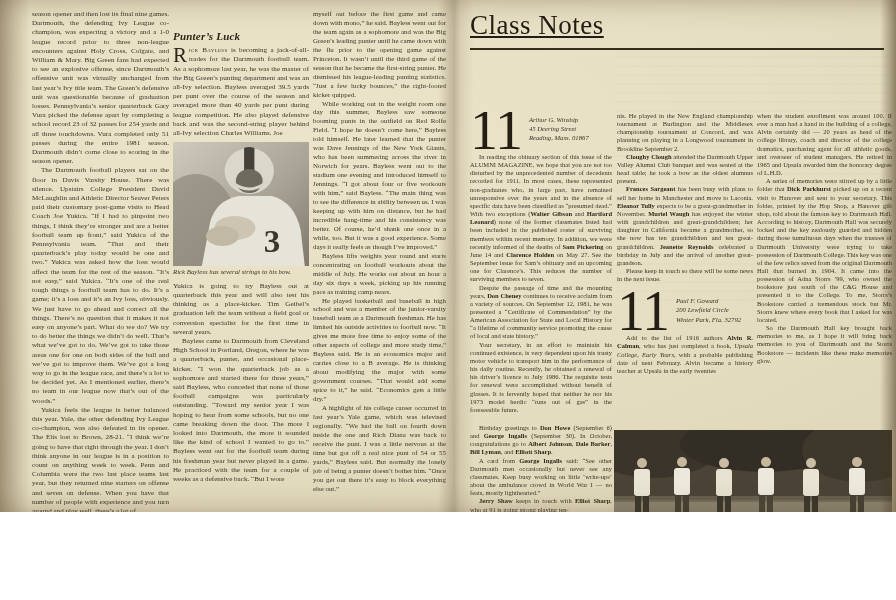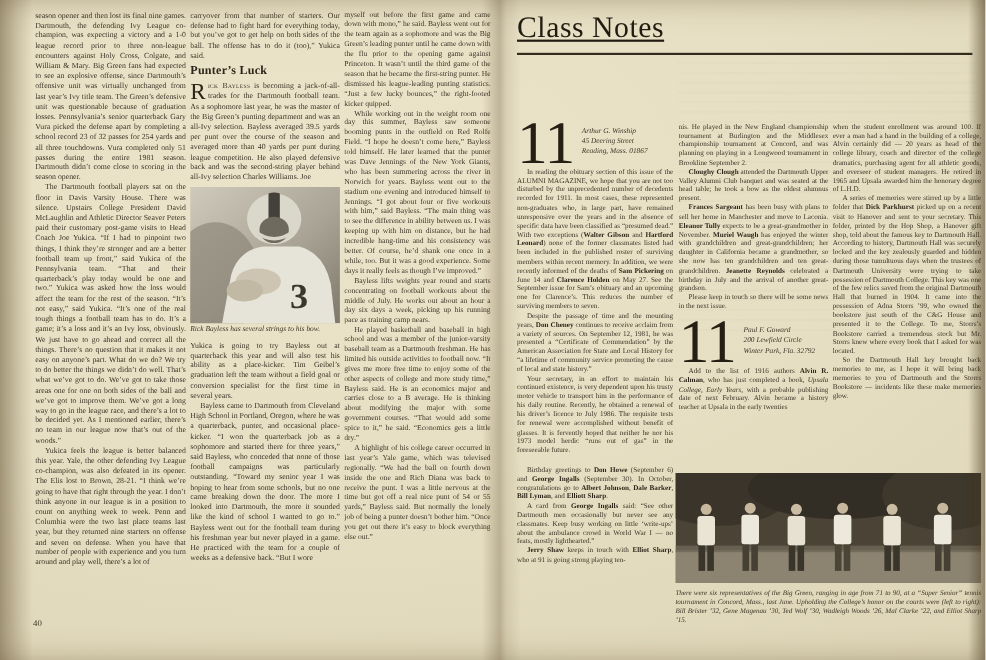--- a/index.html
+++ b/index.html
@@ -1,19 +1,19 @@
 <!DOCTYPE html>
 <html lang="en"><head>
 <meta charset="utf-8">
 <title>Alumni Magazine Spread</title>
 <style>
   * { box-sizing: border-box; }
   html,body { margin:0; padding:0; }
   body { width:896px; height:600px; font-family:"Liberation Serif","DejaVu Serif",serif; }
-  .spread { position:relative; width:896px; height:600px; overflow:hidden;
+  .spread { position:relative; width:896px; height:512px; overflow:hidden;
     background: radial-gradient(120% 100% at 32% 28%, #ece4ca 0%, #e7dfc3 45%, #dcd3b5 100%); padding-left: 28px; }
 
   
   .edge-left  { position:absolute; left:0; top:0; width:30px; height:600px;
     background:linear-gradient(90deg, rgba(96,78,48,.45), rgba(96,78,48,0)); }
   .edge-right { position:absolute; right:0; top:0; width:16px; height:600px;
     background:linear-gradient(270deg, rgba(70,55,30,.5), rgba(70,55,30,0)); }
   .gutter { position:absolute; left:438px; top:0; width:36px; height:600px;
     background:linear-gradient(90deg, rgba(92,74,46,0), rgba(92,74,46,.30) 45%, rgba(92,74,46,.12) 62%, rgba(92,74,46,0)); }
   .vignette { position:absolute; inset:0; pointer-events:none;
@@ -23,21 +23,21 @@
 
   
   .col  { position:absolute; top:10px; height:556px; overflow:hidden;
           font-size:7.1px; line-height:9.2px; color:#3c3326; }
   .col.c3 { font-size:6.9px; line-height:8.95px; }
   .rcol { position:absolute; overflow:hidden; font-size:6.5px; line-height:8.15px; color:#3c3326; }
   .note { margin:0; text-indent:9px; text-align:justify; -webkit-hyphens:auto; hyphens:auto; }
   .noindent { text-indent:0; }
   b { font-weight:bold; color:#2e2619; }
 
-  .subhead { margin:4px 0 5px; font-size:11px; font-weight:bold;
+  .subhead { margin:22px 0 5px; font-size:11px; font-style:italic; font-weight:bold;
              color:#2c2518; letter-spacing:.2px; }
   .dropcap { float:left; font-size:21px; line-height:16px; padding:1px 2px 0 0; color:#2e2719; }
   .smallcaps { font-variant:small-caps; letter-spacing:.3px; }
 
   .fb-photo { margin:4px 0 2px -2px; width:140px; height:124px; overflow:hidden; padding:0; }
   .fb-photo svg { display:block; width:100%; height:100%; }
   .fb-caption { font-style:italic; font-size:6.8px; line-height:8.6px; margin:2px 0 5px; text-indent:0; }
 
   .cn-title { position:absolute; left:470px; top:10px; margin:0; font-weight:400;
               font-size:27px; letter-spacing:.5px; color:#221c12;text-decoration:underline; }
@@ -65,21 +65,20 @@
 
   <section>
 
     <div class="col" style="left:32px; width:137px;">
       <p class="note noindent">season opener and then lost its final nine games. Dartmouth, the defending Ivy League co-champion, was expecting a victory and a 1-0 league record prior to three non-league encounters against Holy Cross, Colgate, and William &amp; Mary. Big Green fans had expected to see an explosive offense, since Dartmouth’s offensive unit was virtually unchanged from last year’s Ivy title team. The Green’s defensive unit was questionable because of graduation losses. Pennsylvania’s senior quarterback Gary Vura picked the defense apart by completing a school record 23 of 32 passes for 254 yards and all three touchdowns. Vura completed only 51 passes during the entire 1981 season. Dartmouth didn’t come close to scoring in the season opener.</p>
       <p class="note">The Dartmouth football players sat on the floor in Davis Varsity House. There was silence. Upstairs College President David McLaughlin and Athletic Director Seaver Peters paid their customary post-game visits to Head Coach Joe Yukica. “If I had to pinpoint two things, I think they’re stronger and are a better football team up front,” said Yukica of the Pennsylvania team. “That and their quarterback’s play today would be one and two.” Yukica was asked how the loss would affect the team for the rest of the season. “It’s not easy,” said Yukica. “It’s one of the real tough things a football team has to do. It’s a game; it’s a loss and it’s an Ivy loss, obviously. We just have to go ahead and correct all the things. There’s no question that it makes it not easy on anyone’s part. What do we do? We try to do better the things we didn’t do well. That’s what we’ve got to do. We’ve got to take those areas one for one on both sides of the ball and we’ve got to improve them. We’ve got a long way to go in the league race, and there’s a lot to be decided yet. As I mentioned earlier, there’s no team in our league now that’s out of the woods.”</p>
       <p class="note">Yukica feels the league is better balanced this year. Yale, the other defending Ivy League co-champion, was also defeated in its opener. The Elis lost to Brown, 28-21. “I think we’re going to have that right through the year. I don’t think anyone in our league is in a position to count on anything week to week. Penn and Columbia were the two last place teams last year, but they returned nine starters on offense and seven on defense. When you have that number of people with experience and you turn around and play well, there’s a lot of</p>
     </div>
 
     <div class="col" style="left:173px; width:136px;">
-      <p class="note noindent">carryover from that number of starters. Our defense had to fight hard for everything today, but you’ve got to get help on both sides of the ball. The offense has to do it (too),” Yukica said.</p>
       <h3 class="subhead">Punter’s Luck</h3>
       <p class="note noindent">
         <span class="dropcap">R</span><span class="smallcaps">ick Bayless</span><span> is becoming a jack-of-all-trades for the Dartmouth football team. As a sophomore last year, he was the master of the Big Green’s punting department and was an all-Ivy selection. Bayless averaged 39.5 yards per punt over the course of the season and averaged more than 40 yards per punt during league competition. He also played defensive back and was the second-string player behind all-Ivy selection Charles Williams. Joe</span>
       </p>
 
       <figure class="fb-photo">
         <svg viewBox="0 0 136 124" preserveAspectRatio="none">
           <defs>
             <linearGradient id="fbbg" x1="0" y1="0" x2="1" y2="1">
               <stop offset="0" stop-color="#cfcabc"></stop>
@@ -94,21 +93,21 @@
           <ellipse cx="76" cy="29" rx="24" ry="23" fill="#dad7cb"></ellipse>
           <path d="M71 6 Q76 4 81 6 L81 32 L71 32 Z" fill="#44413a"></path>
           <ellipse cx="76" cy="39" rx="13" ry="12" fill="#6e6a5e"></ellipse>
           <path d="M60 41 Q76 53 92 41" stroke="#d8d5c9" stroke-width="3" fill="none"></path>
           <ellipse cx="62" cy="86" rx="20" ry="12" fill="#cdc5b2"></ellipse>
           <ellipse cx="50" cy="94" rx="16" ry="10" fill="#c2b9a5"></ellipse>
         </svg>
       </figure>
       <p class="fb-caption">Rick Bayless has several strings to his bow.</p>
 
-      <p class="note noindent">Yukica is going to try Bayless out at quarterback this year and will also test his ability as a place-kicker. Tim Geibel’s graduation left the team without a field goal or conversion specialist for the first time in several years.</p>
+      <p class="note noindent">Yukica is going to try Bayless out at quarterback this year and will also test his thinking as a place-kicker. Tim Geibel’s graduation left the team without a field goal or conversion specialist for the first time in several years.</p>
       <p class="note">Bayless came to Dartmouth from Cleveland High School in Portland, Oregon, where he was a quarterback, punter, and occasional place-kicker. “I won the quarterback job as a sophomore and started there for three years,” said Bayless, who conceded that none of those football campaigns was particularly outstanding. “Toward my senior year I was hoping to hear from some schools, but no one came breaking down the door. The more I looked into Dartmouth, the more it sounded like the kind of school I wanted to go to.” Bayless went out for the football team during his freshman year but never played in a game. He practiced with the team for a couple of weeks as a defensive back. “But I wore</p>
     </div>
 
     <div class="col c3" style="left:313px; width:133px;">
       <p class="note noindent">myself out before the first game and came down with mono,” he said. Bayless went out for the team again as a sophomore and was the Big Green’s leading punter until he came down with the flu prior to the opening game against Princeton. It wasn’t until the third game of the season that he became the first-string punter. He dismissed his league-leading punting statistics. “Just a few lucky bounces,” the right-footed kicker quipped.</p>
       <p class="note">While working out in the weight room one day this summer, Bayless saw someone booming punts in the outfield on Red Rolfe Field. “I hope he doesn’t come here,” Bayless told himself. He later learned that the punter was Dave Jennings of the New York Giants, who has been summering across the river in Norwich for years. Bayless went out to the stadium one evening and introduced himself to Jennings. “I got about four or five workouts with him,” said Bayless. “The main thing was to see the difference in ability between us. I was keeping up with him on distance, but he had incredible hang-time and his consistency was better. Of course, he’d shank one once in a while, too. But it was a good experience. Some days it really feels as though I’ve improved.”</p>
       <p class="note">Bayless lifts weights year round and starts concentrating on football workouts about the middle of July. He works out about an hour a day six days a week, picking up his running pace as training camp nears.</p>
       <p class="note">He played basketball and baseball in high school and was a member of the junior-varsity baseball team as a Dartmouth freshman. He has limited his outside activities to football now. “It gives me more free time to enjoy some of the other aspects of college and more study time,” Bayless said. He is an economics major and carries close to a B average. He is thinking about modifying the major with some government courses. “That would add some spice to it,” he said. “Economics gets a little dry.”</p>
       <p class="note">A highlight of his college career occurred in last year’s Yale game, which was televised regionally. “We had the ball on fourth down inside the one and Rich Diana was back to receive the punt. I was a little nervous at the time but got off a real nice punt of 54 or 55 yards,” Bayless said. But normally the lonely job of being a punter doesn’t bother him. “Once you get out there it’s easy to block everything else out.”</p>
     </div>

